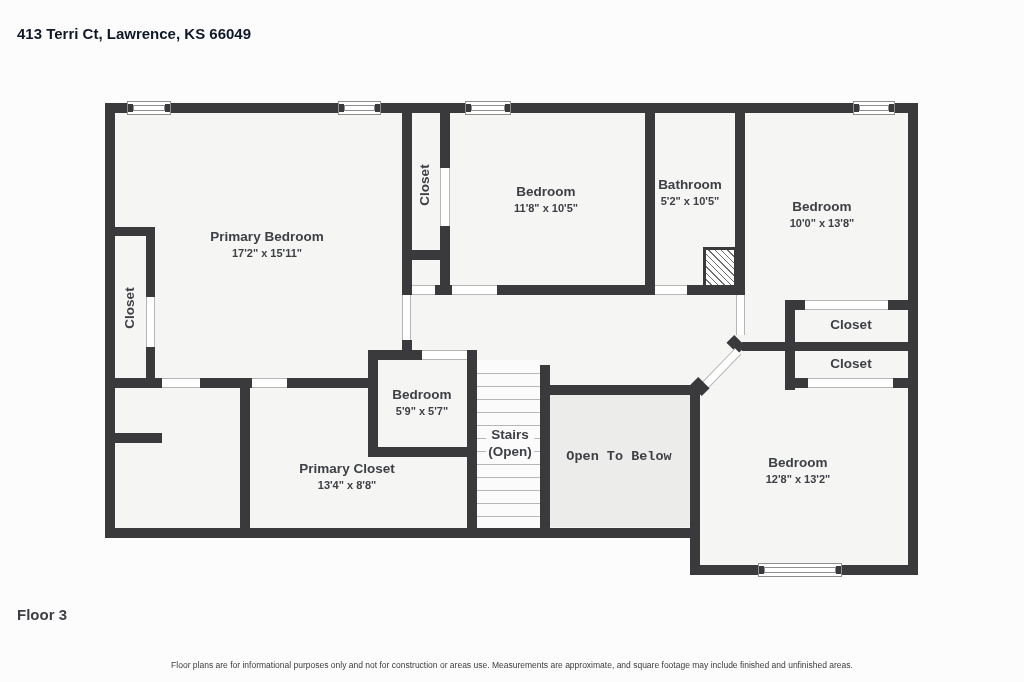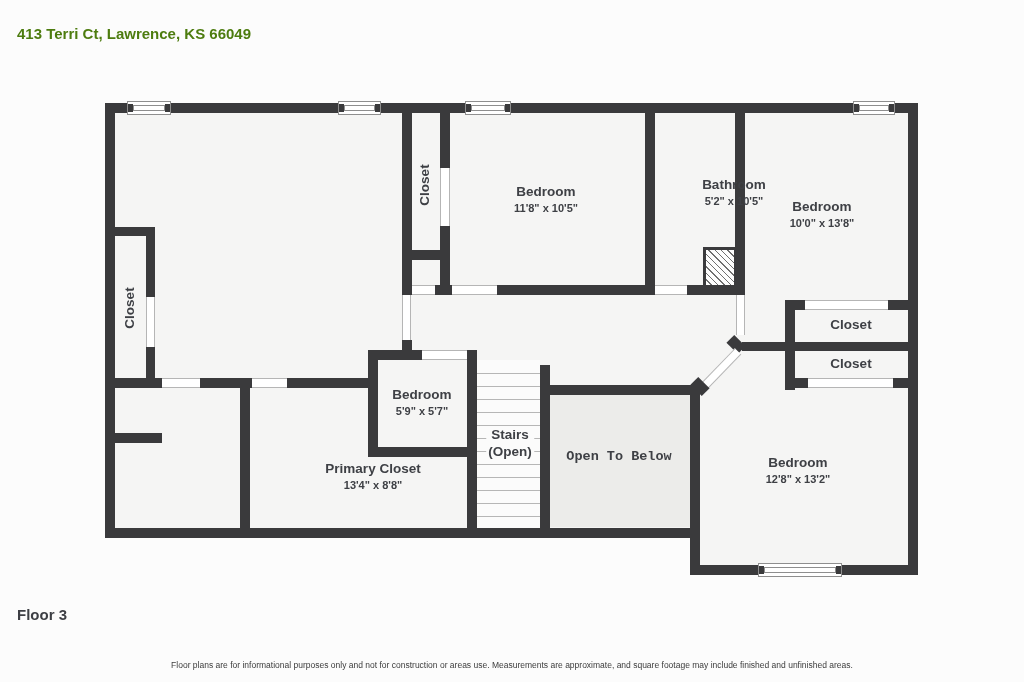--- a/index.html
+++ b/index.html
@@ -24,21 +24,21 @@
   .hatch{position:absolute;border:3px solid #3a3a3c;background:repeating-linear-gradient(45deg,#fdfdfd 0 3.5px,#6f6f6f 3.5px 4.5px);box-sizing:border-box;}
   .stairs-fill{position:absolute;background:#fbfbfb;}
   .stairs-treads{position:absolute;background-image:repeating-linear-gradient(to bottom,#b6b6b6 0 1px,transparent 1px 13px);}
   .diag-door{position:absolute;background:#fff;border-top:1px solid #b5b5b5;border-bottom:1px solid #b5b5b5;transform:rotate(-46deg);transform-origin:left center;box-sizing:border-box;}
   .diag-stub{position:absolute;background:#3a3a3c;transform:rotate(45deg);}
   .room-label{position:absolute;transform:translate(-50%,-50%);text-align:center;white-space:nowrap;color:#3e4045;}
   .room-label.vert{transform:translate(-50%,-50%) rotate(-90deg);}
   .room-name{font-weight:bold;font-size:13.5px;line-height:1.25;}
   .room-dims{font-weight:bold;font-size:11px;line-height:1.3;}
   .stairs-label{background:#fbfbfb;padding:1px 2px;}
-  .page-title{position:absolute;left:17px;top:25px;font-size:15px;font-weight:bold;color:#4d7c0f;}
+  .page-title{position:absolute;left:17px;top:25px;font-size:15px;font-weight:bold;color:#0f172a;}
   .floor-label{position:absolute;left:17px;top:606px;font-size:15px;font-weight:bold;color:#3d3f44;}
   .disclaimer{position:absolute;left:0;right:0;top:660px;text-align:center;font-size:8.5px;color:#3c3c3c;}
 </style>
 </head>
 <body>
 
 <div class="page-title">413 Terri Ct, Lawrence, KS 66049</div>
 
 <div class="abs" style="left:0;top:0;width:1024px;height:682px;">
 
@@ -125,37 +125,41 @@
   <div class="window-h" style="left:465px;top:101px;width:46px;height:14px;">
       <div class="sash"></div>
     </div>
   <div class="window-h" style="left:853px;top:101px;width:42px;height:14px;">
       <div class="sash"></div>
     </div>
   <div class="window-h" style="left:758px;top:563px;width:84px;height:14px;">
       <div class="sash"></div>
     </div>
 
+  <div class="room-label" style="left:267px;top:245px;">
+    <div class="room-name">Primary Bedroom</div>
+    <div class="room-dims">17'2" x 15'11"</div>
+  </div>
   <div class="room-label" style="left:546px;top:200px;">
     <div class="room-name">Bedroom</div>
     <div class="room-dims">11'8" x 10'5"</div>
   </div>
-  <div class="room-label" style="left:690px;top:193px;margin-left:44px;">
+  <div class="room-label" style="left:690px;top:193px;">
     <div class="room-name">Bathroom</div>
     <div class="room-dims">5'2" x 10'5"</div>
   </div>
   <div class="room-label" style="left:822px;top:215px;">
     <div class="room-name">Bedroom</div>
     <div class="room-dims">10'0" x 13'8"</div>
   </div>
   <div class="room-label" style="left:798px;top:471px;">
     <div class="room-name">Bedroom</div>
     <div class="room-dims">12'8" x 13'2"</div>
   </div>
-  <div class="room-label" style="left:347px;top:477px;margin-left:26px;">
+  <div class="room-label" style="left:347px;top:477px;">
     <div class="room-name">Primary Closet</div>
     <div class="room-dims">13'4" x 8'8"</div>
   </div>
   <div class="room-label" style="left:422px;top:403px;">
     <div class="room-name">Bedroom</div>
     <div class="room-dims">5'9" x 5'7"</div>
   </div>
   <div class="room-label" style="left:510px;top:444px;">
     <div class="stairs-label">
       <div class="room-name">Stairs</div>

